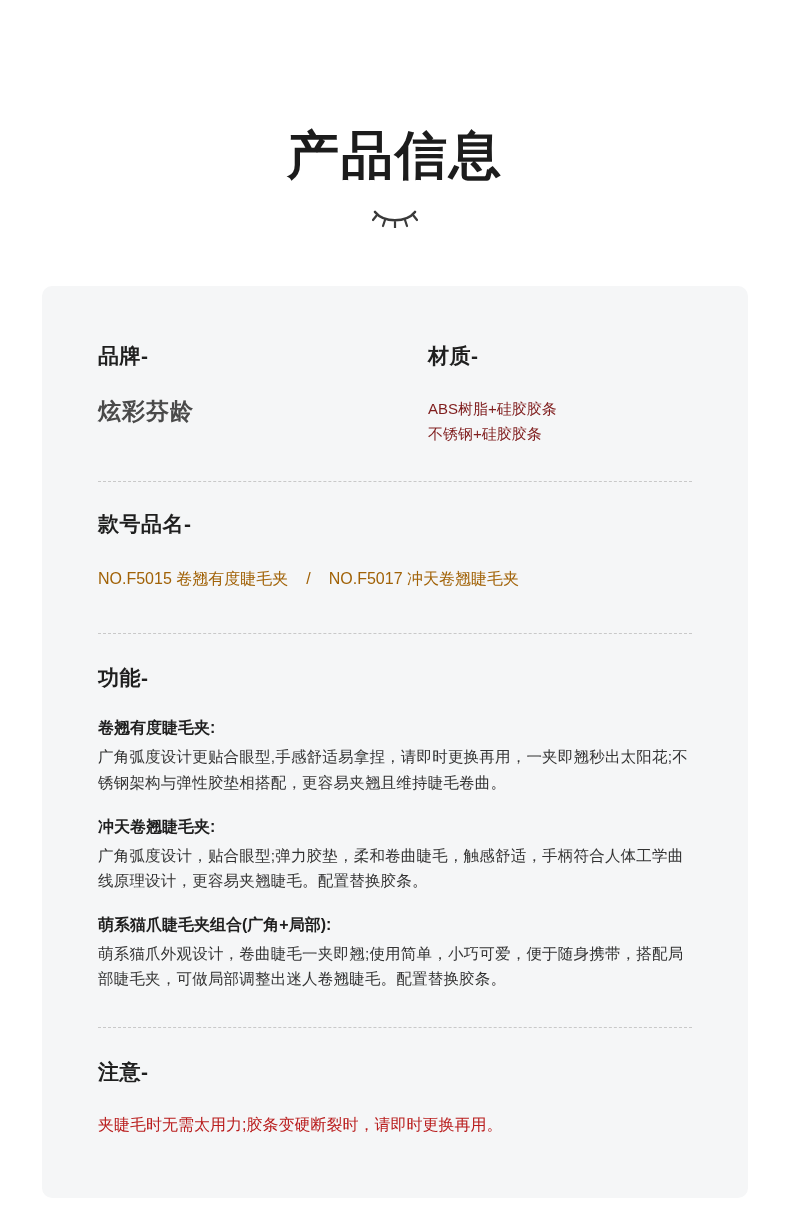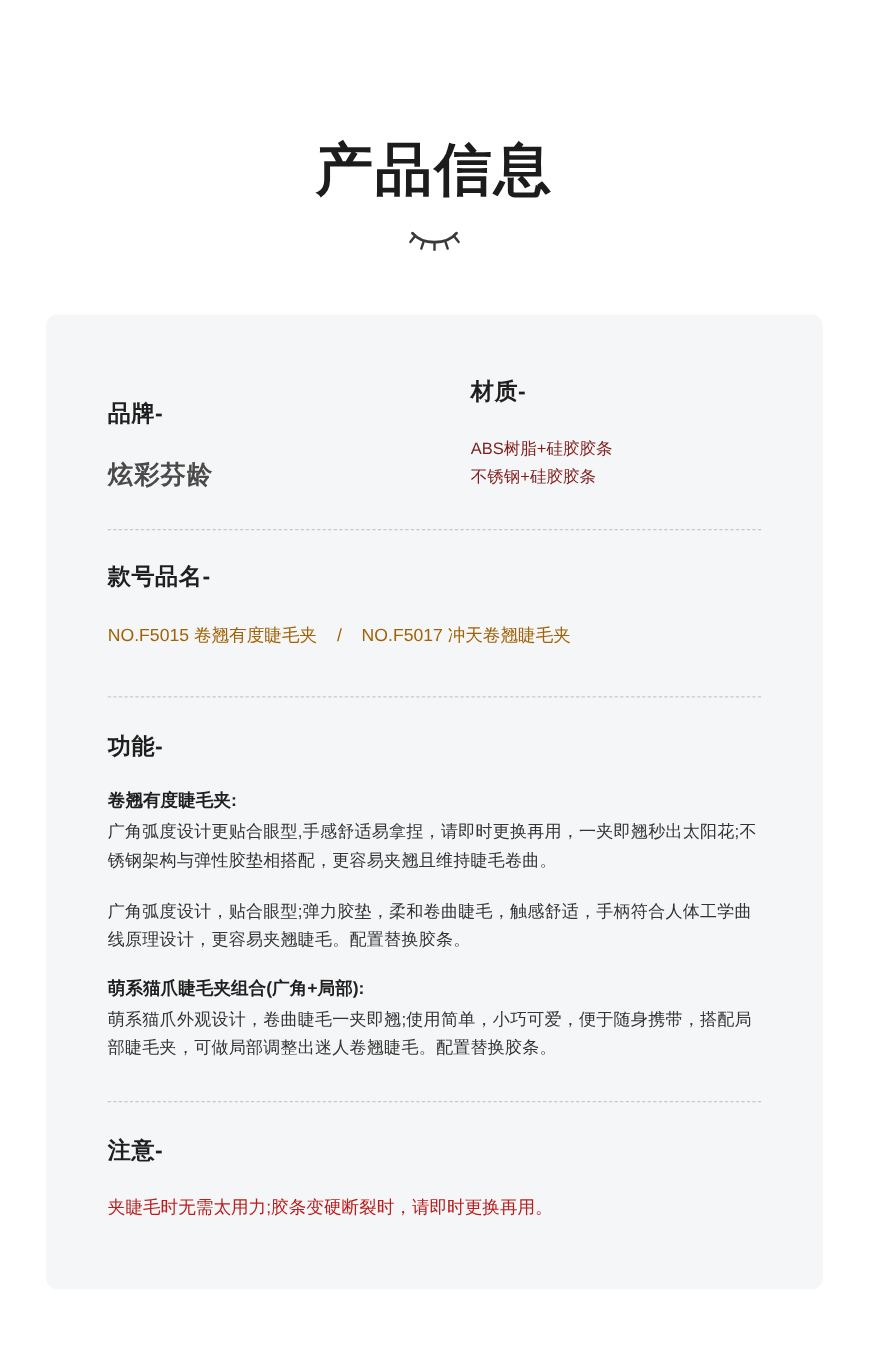--- a/index.html
+++ b/index.html
@@ -41,21 +41,21 @@
     position: relative;
     margin: 50px 42px 0 42px;
     background: #f5f6f7;
     border-radius: 10px;
     padding: 56px 56px 60px 56px;
     box-sizing: border-box;
     min-height: 880px;
   }
   .row-top {
     display: flex;
-    align-items: flex-end;
+    align-items: flex-start;
   }
   .col-brand {
     width: 330px;
     flex: 0 0 330px;
   }
   .col-material {
     flex: 1;
   }
   .field-label {
     font-size: 21px;
@@ -169,20 +169,21 @@
 
     <div>
       <div class="field-label">功能-</div>
 
       <div class="func-block">
         <div class="func-head">卷翘有度睫毛夹:</div>
         <div class="func-body">广角弧度设计更贴合眼型,手感舒适易拿捏，请即时更换再用，一夹即翘秒出太阳花;不锈钢架构与弹性胶垫相搭配，更容易夹翘且维持睫毛卷曲。</div>
       </div>
 
       <div class="func-block">
+        <div class="func-head">冲天卷翘睫毛夹:</div>
         <div class="func-body">广角弧度设计，贴合眼型;弹力胶垫，柔和卷曲睫毛，触感舒适，手柄符合人体工学曲线原理设计，更容易夹翘睫毛。配置替换胶条。</div>
       </div>
 
       <div class="func-block">
         <div class="func-head">萌系猫爪睫毛夹组合(广角+局部):</div>
         <div class="func-body">萌系猫爪外观设计，卷曲睫毛一夹即翘;使用简单，小巧可爱，便于随身携带，搭配局部睫毛夹，可做局部调整出迷人卷翘睫毛。配置替换胶条。</div>
       </div>
     </div>
 
     <hr class="divider-func">

